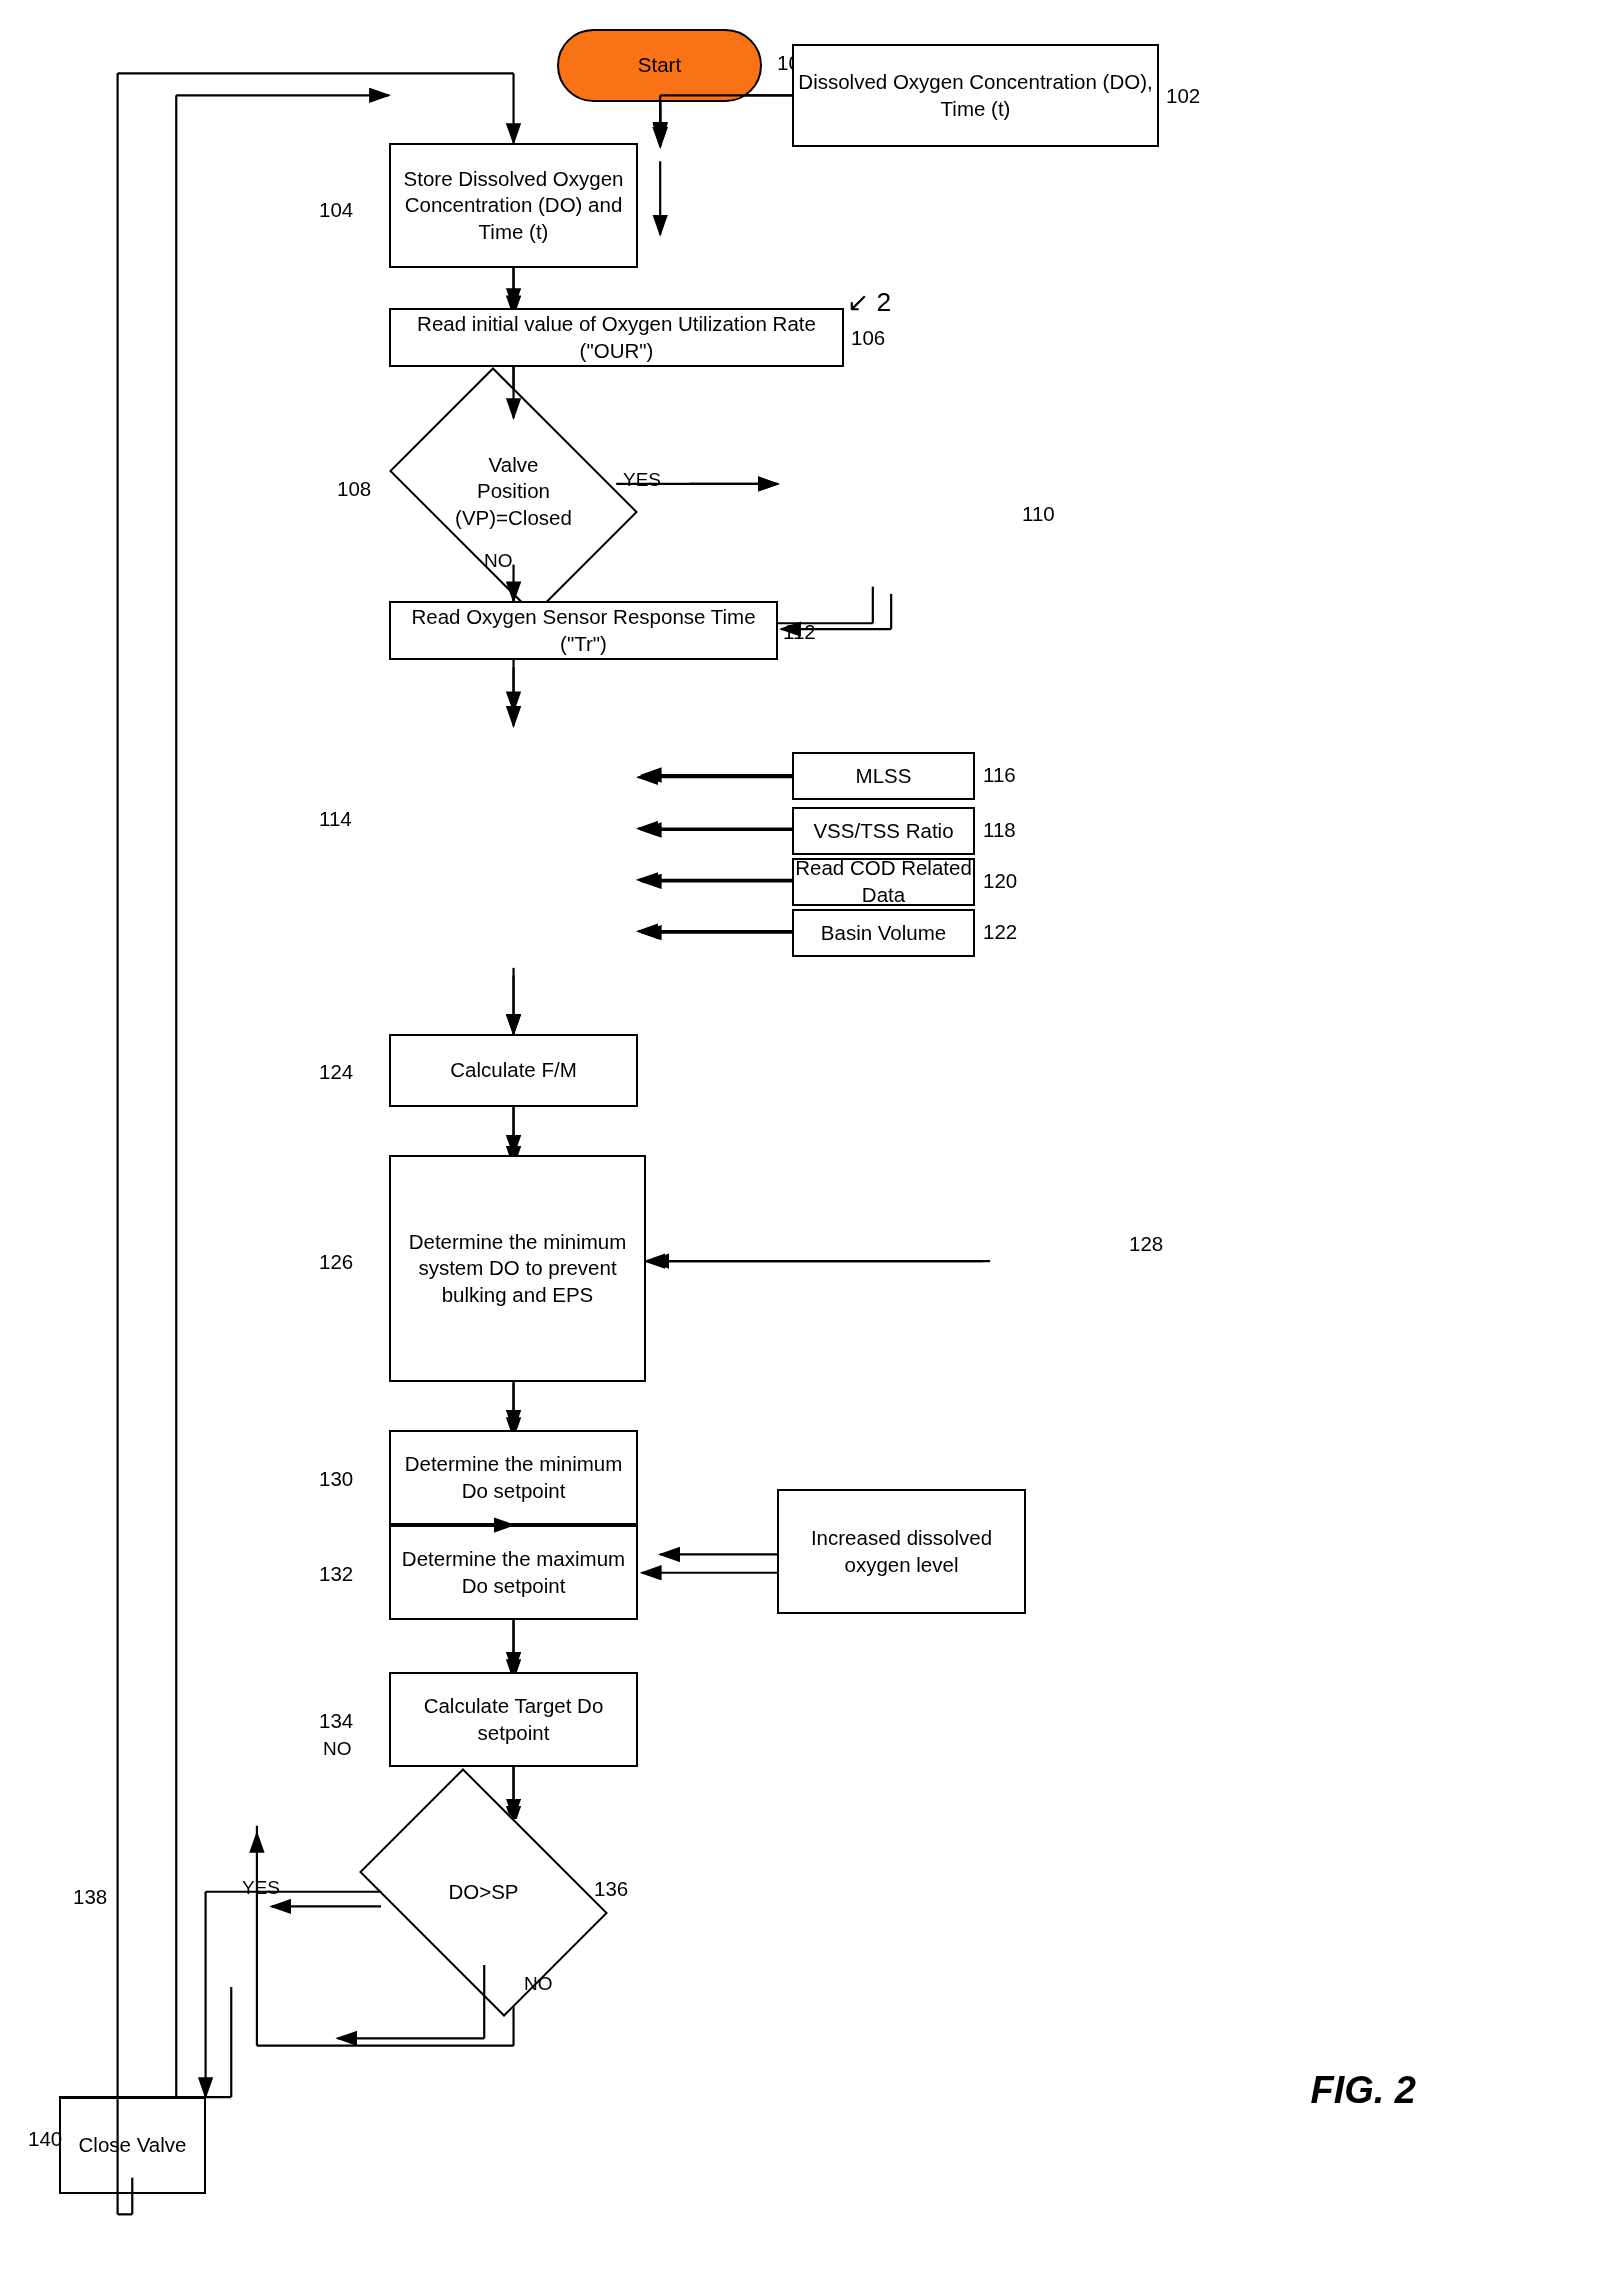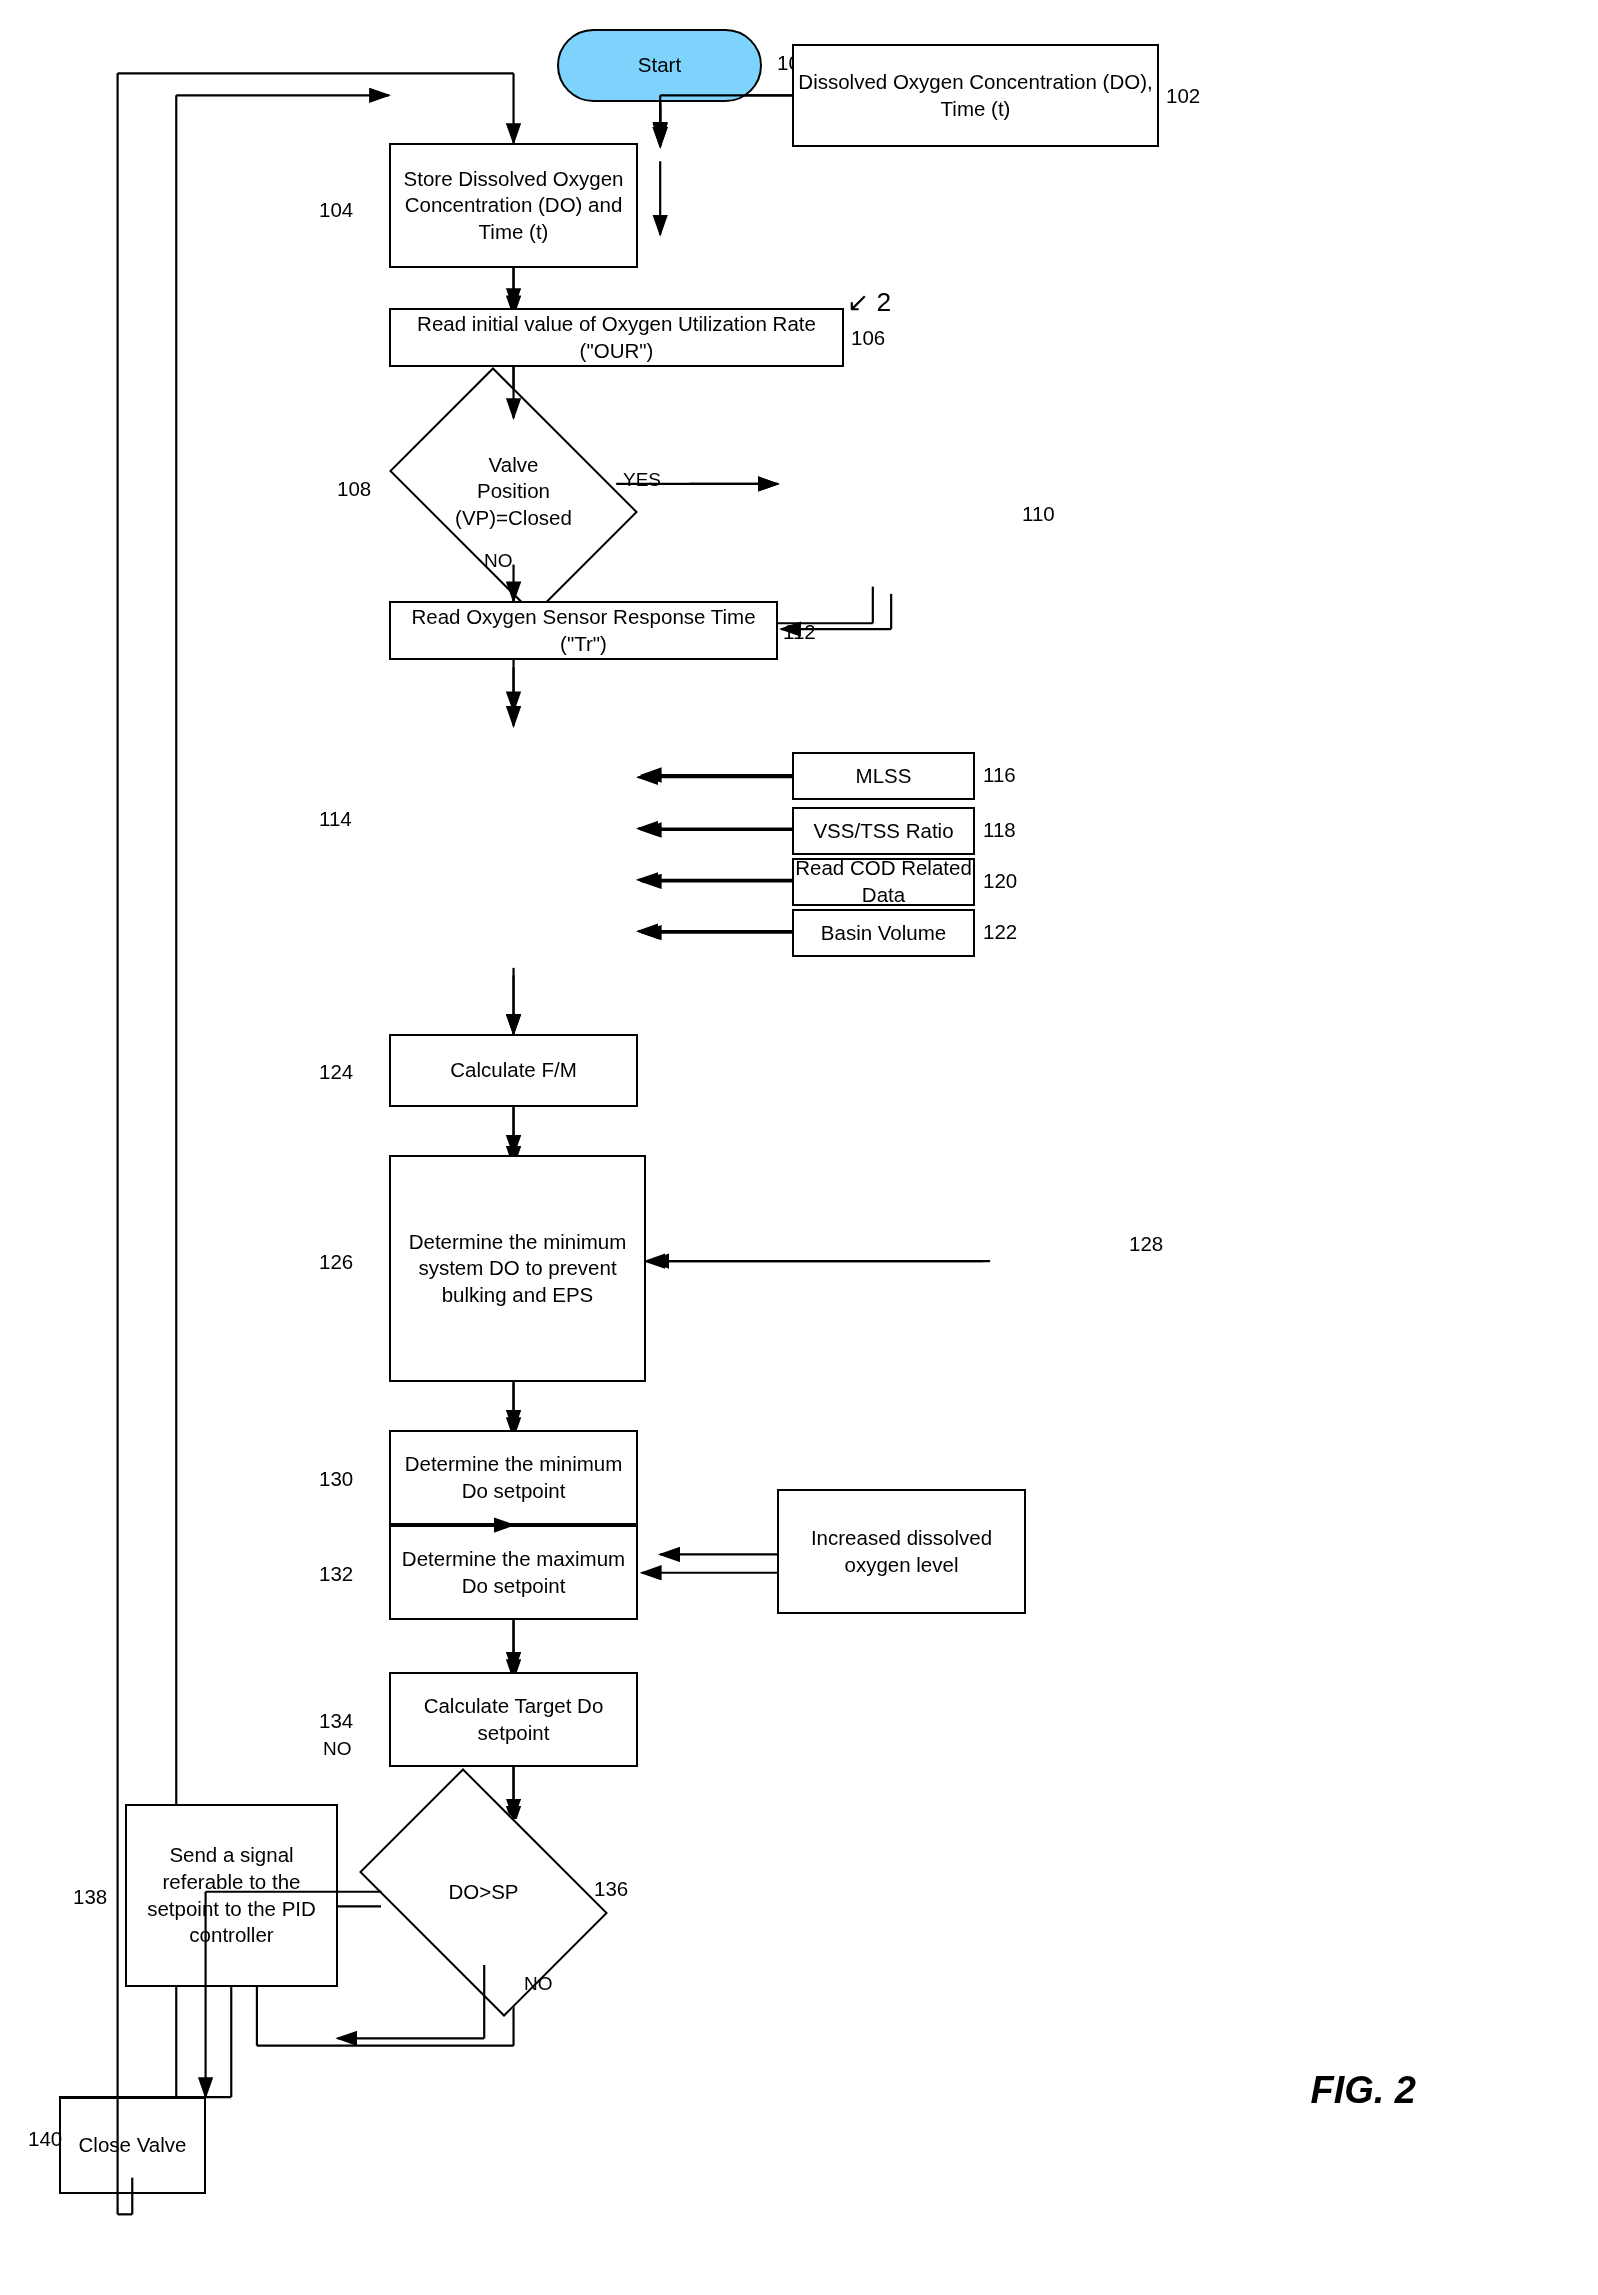--- a/index.html
+++ b/index.html
@@ -24,21 +24,21 @@
       position: absolute;
       display: flex;
       align-items: center;
       justify-content: center;
       text-align: center;
     }
 
     .rounded-rect {
       border: 2.2px solid #000;
       border-radius: 37px;
-      background: #7dd3fc;
+      background: #f97316;
     }
 
     .rect {
       border: 2.2px solid #000;
       background: #fff;
     }
 
     .diamond {
       background: #fff;
       border: none;
@@ -264,23 +264,20 @@
   <div class="label" style="left:323px; top:1738px; font-size:19px;">NO</div>
 
   <div class="shape diamond" style="left:381px; top:1819px; width:205px; height:147px;">
     <div class="diamond-inner"></div>
     <div class="diamond-text">DO&gt;SP</div>
   </div>
   <div class="label" style="left:594px; top:1877px;">136</div>
 
   <div class="label" style="left:242px; top:1877px; font-size:19px;">YES</div>
 
-  <div class="shape rect" style="left:125px; top:1804px; width:213px; height:183px;">
-    <span class="shape-text">Send a signal referable to the setpoint to the PID controller</span>
-  </div>
   <div class="label" style="left:73px; top:1877px;margin-top:8px;">138</div>
 
   <div class="shape rect" style="left:59px; top:2097px; width:147px; height:97px;">
     <span class="shape-text">Close Valve</span>
   </div>
   <div class="label" style="left:28px; top:2127px;">140</div>
 
   <div class="fig-label" style="right:183px; bottom:183px;">FIG. 2</div>
 
   <svg class="flow-svg" style="position:absolute;top:0;left:0;" viewBox="0 0 2180 3130" width="1599" height="2295">

